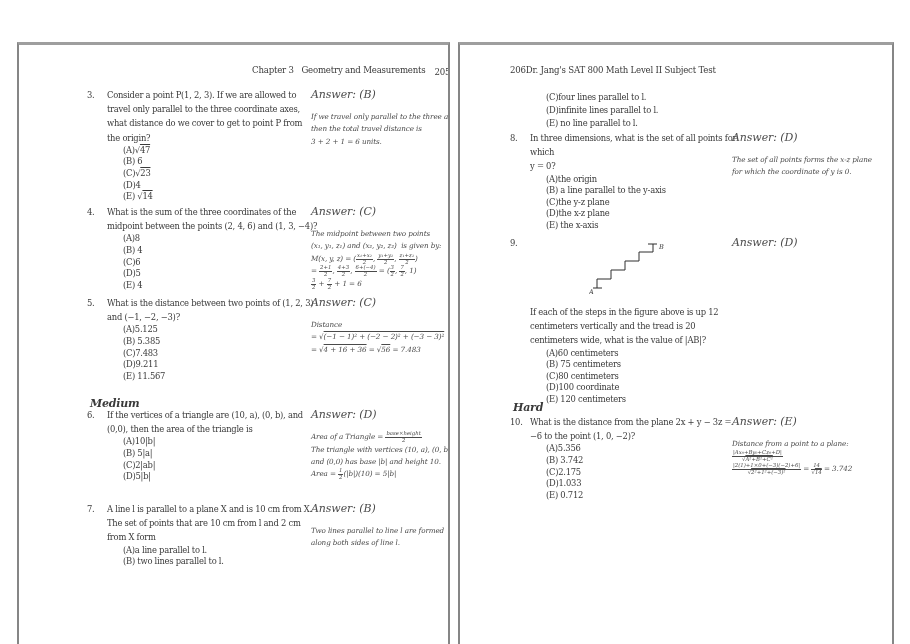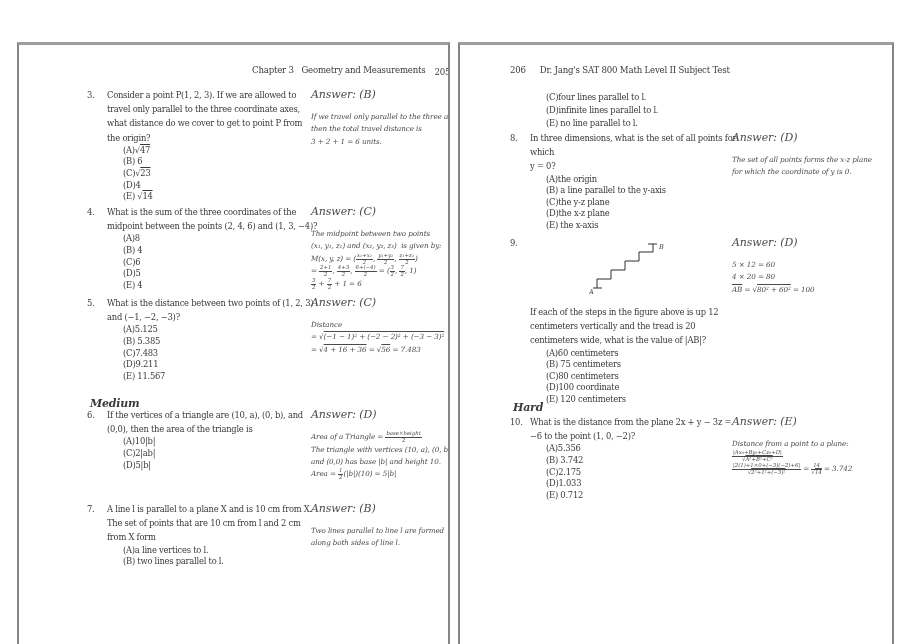--- a/index.html
+++ b/index.html
@@ -13,21 +13,21 @@
     background:#fff;border:2px solid #868686;border-top:3px solid #9e9e9e;
     overflow:hidden;
   }
   #page-left{left:17px;width:433px}
   #page-right{left:458px;width:436px}
 
   .hdr{position:absolute;top:20px;font-size:8.6px;letter-spacing:-0.2px;white-space:pre}
   #page-left .hdr{left:233px}
   #page-right .hdr{left:50px}
   .pgnum-right{margin-left:9px;position:relative;top:2px}
-  .booktitle{margin-left:14px}
+  .booktitle{}
 
   .q-block{position:absolute;display:grid;font-size:8.4px;letter-spacing:-0.25px}
   #page-left .q-block{left:68px;right:5px;grid-template-columns:20px 204px 1fr}
   #page-right .q-block{left:50px;right:5px;grid-template-columns:20px 202px 1fr}
   .q-num{grid-column:1;line-height:14.2px}
   .q-body{grid-column:2}
   .q-line{line-height:14.2px;white-space:pre}
   .opt{line-height:11.6px;white-space:pre;padding-left:16px}
   .cont .opt{line-height:13.2px}
 
@@ -118,40 +118,41 @@
         </div>
       </div>
     </div>
     <div class="sec" style="top: 352px;">Medium</div>
     <div class="q-block" style="top: 363px;">
       <div class="q-num">6.</div>
       <div class="q-body">
         <div class="q-line">If the vertices of a triangle are (10, a), (0, b), and</div>
         <div class="q-line">(0,0), then the area of the triangle is</div>
         <div class="opt">(A)10|b|</div>
+        <div class="opt">(B) 5|a|</div>
         <div class="opt">(C)2|ab|</div>
         <div class="opt">(D)5|b|</div>
       </div>
       <div class="a-col">
         <div class="a-label">Answer: (D)</div>
         <div class="a-expl">
           <div class="a-line">Area of a Triangle = <span class="frac"><span class="fn">base×height</span><span class="fd">2</span></span></div>
           <div class="a-line">The triangle with vertices (10, a), (0, b),</div>
           <div class="a-line">and (0,0) has base |b| and height 10.</div>
           <div class="a-line">Area = <span class="frac"><span class="fn">1</span><span class="fd">2</span></span>(|b|)(10) = 5|b|</div>
         </div>
       </div>
     </div>
     <div class="q-block" style="top: 457px;">
       <div class="q-num">7.</div>
       <div class="q-body">
         <div class="q-line">A line l is parallel to a plane X and is 10 cm from X.</div>
         <div class="q-line">The set of points that are 10 cm from l and 2 cm</div>
         <div class="q-line">from X form</div>
-        <div class="opt">(A)a line vertices to l.</div>
+        <div class="opt">(A)a line parallel to l.</div>
         <div class="opt">(B) two lines parallel to l.</div>
       </div>
       <div class="a-col">
         <div class="a-label">Answer: (B)</div>
         <div class="a-expl">
           <div class="a-line">Two lines parallel to line l are formed</div>
           <div class="a-line">along both sides of line l.</div>
         </div>
       </div>
     </div>
@@ -202,25 +203,20 @@
         <div class="q-line">centimeters vertically and the tread is 20</div>
         <div class="q-line">centimeters wide, what is the value of |AB|?</div>
         <div class="opt">(A)60 centimeters</div>
         <div class="opt">(B) 75 centimeters</div>
         <div class="opt">(C)80 centimeters</div>
         <div class="opt">(D)100 coordinate</div>
         <div class="opt">(E) 120 centimeters</div>
       </div>
       <div class="a-col">
         <div class="a-label">Answer: (D)</div>
-        <div class="a-expl">
-          <div class="a-line">5 × 12 = 60</div>
-          <div class="a-line">4 × 20 = 80</div>
-          <div class="a-line"><span class="vin">AB</span> = <span>√</span><span class="vin">80² + 60²</span> = 100</div>
-        </div>
       </div>
     </div>
     <div class="sec" style="top: 356px;">Hard</div>
     <div class="q-block" style="top: 370px;">
       <div class="q-num">10.</div>
       <div class="q-body">
         <div class="q-line">What is the distance from the plane 2x + y − 3z =</div>
         <div class="q-line">−6 to the point (1, 0, −2)?</div>
         <div class="opt">(A)5.356</div>
         <div class="opt">(B) 3.742</div>

